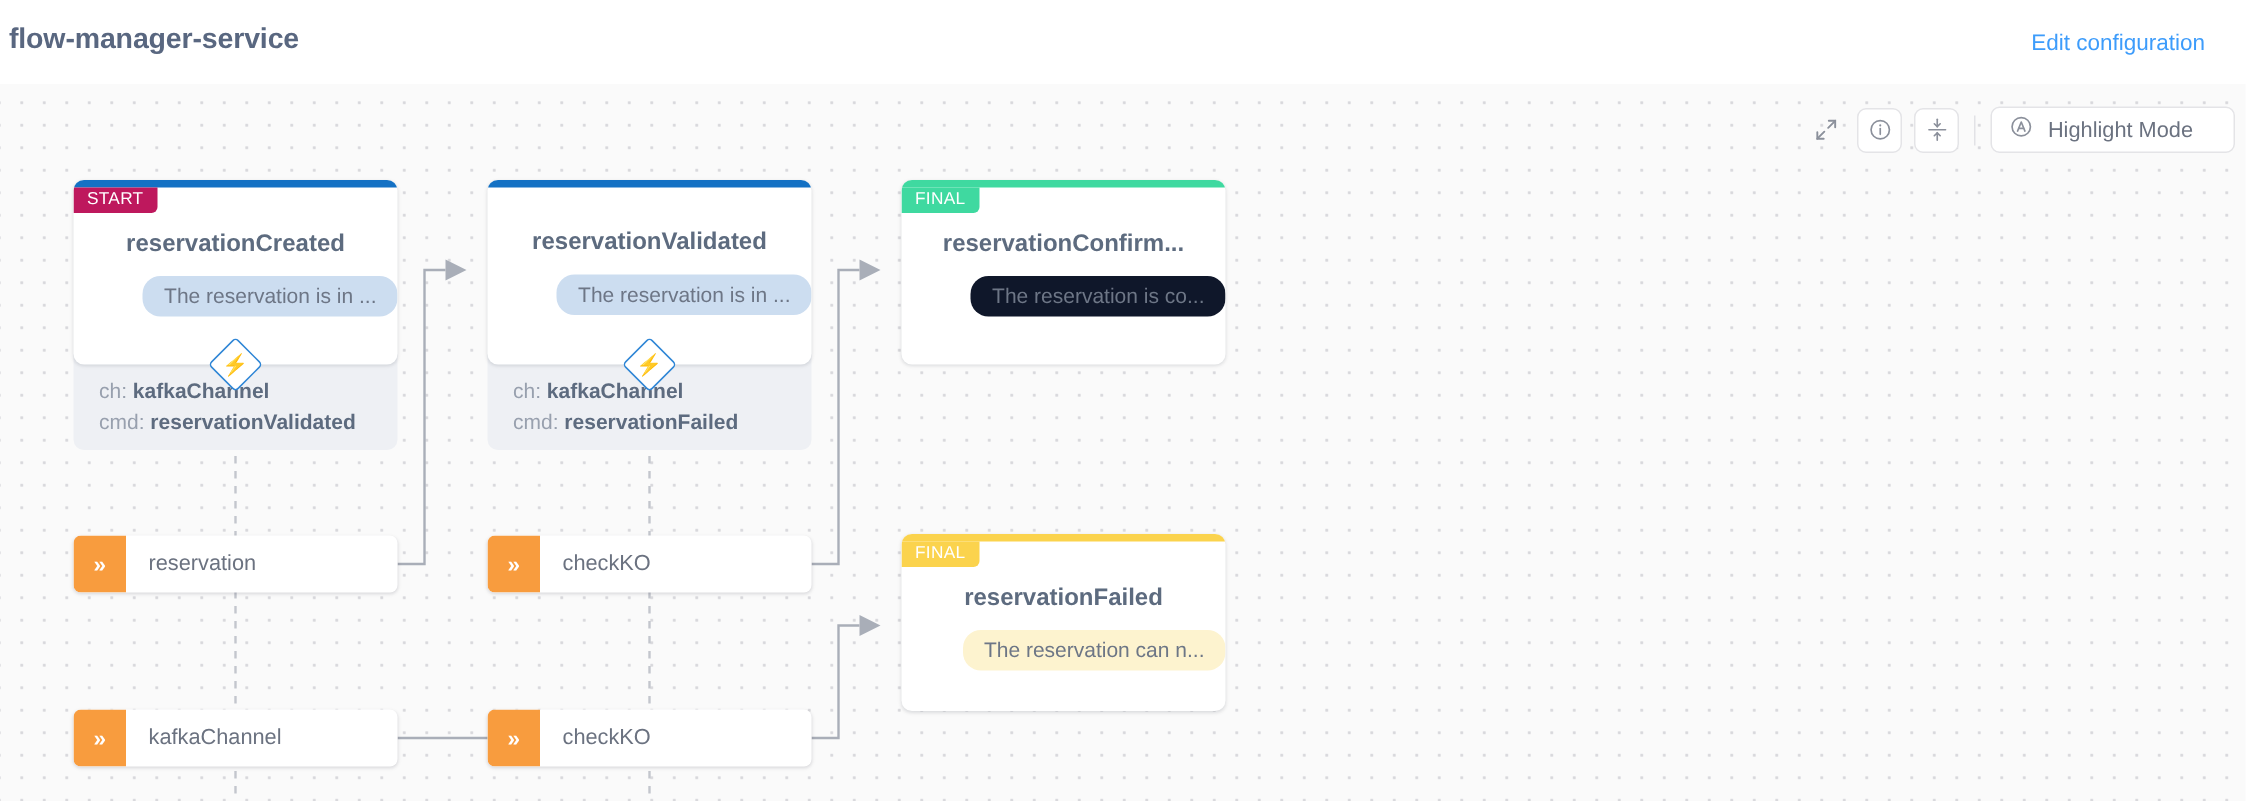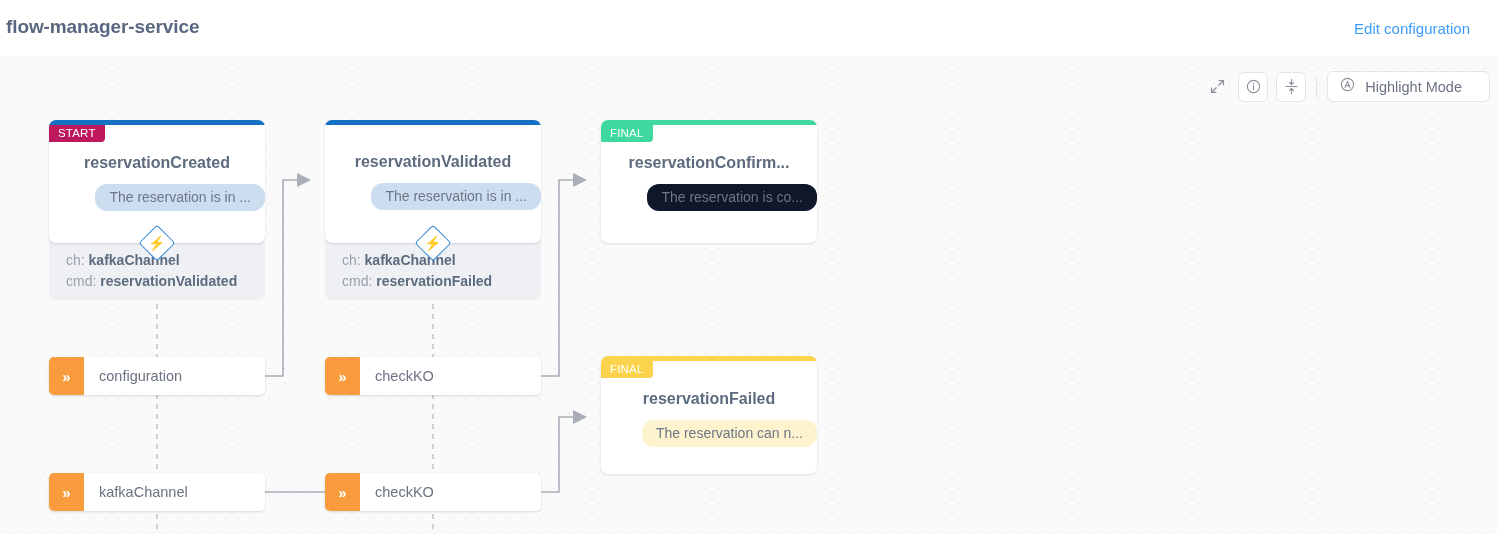--- a/index.html
+++ b/index.html
@@ -289,21 +289,21 @@
     <div class="node-topbar" style="background:#fbd34d;"></div>
     <div class="node-badge" style="background:#fbd34d;">FINAL</div>
     <div class="node-title">reservationFailed</div>
     <div class="node-pill-wrap">
       <div class="node-pill" style="background:#fdf3cf;margin-left:13px;">The reservation can n...</div>
     </div>
   </div>
 
   <div class="chip" style="left:49px; top:301px; width:216px;">
     <div class="chip-icon">»</div>
-    <div class="chip-label">configuration</div>
+    <div class="chip-label">reservation</div>
   </div>
 
   <div class="chip" style="left:325px; top:301px; width:216px;">
     <div class="chip-icon">»</div>
     <div class="chip-label">checkKO</div>
   </div>
 
   <div class="chip" style="left:49px; top:417px; width:216px;">
     <div class="chip-icon">»</div>
     <div class="chip-label">kafkaChannel</div>

